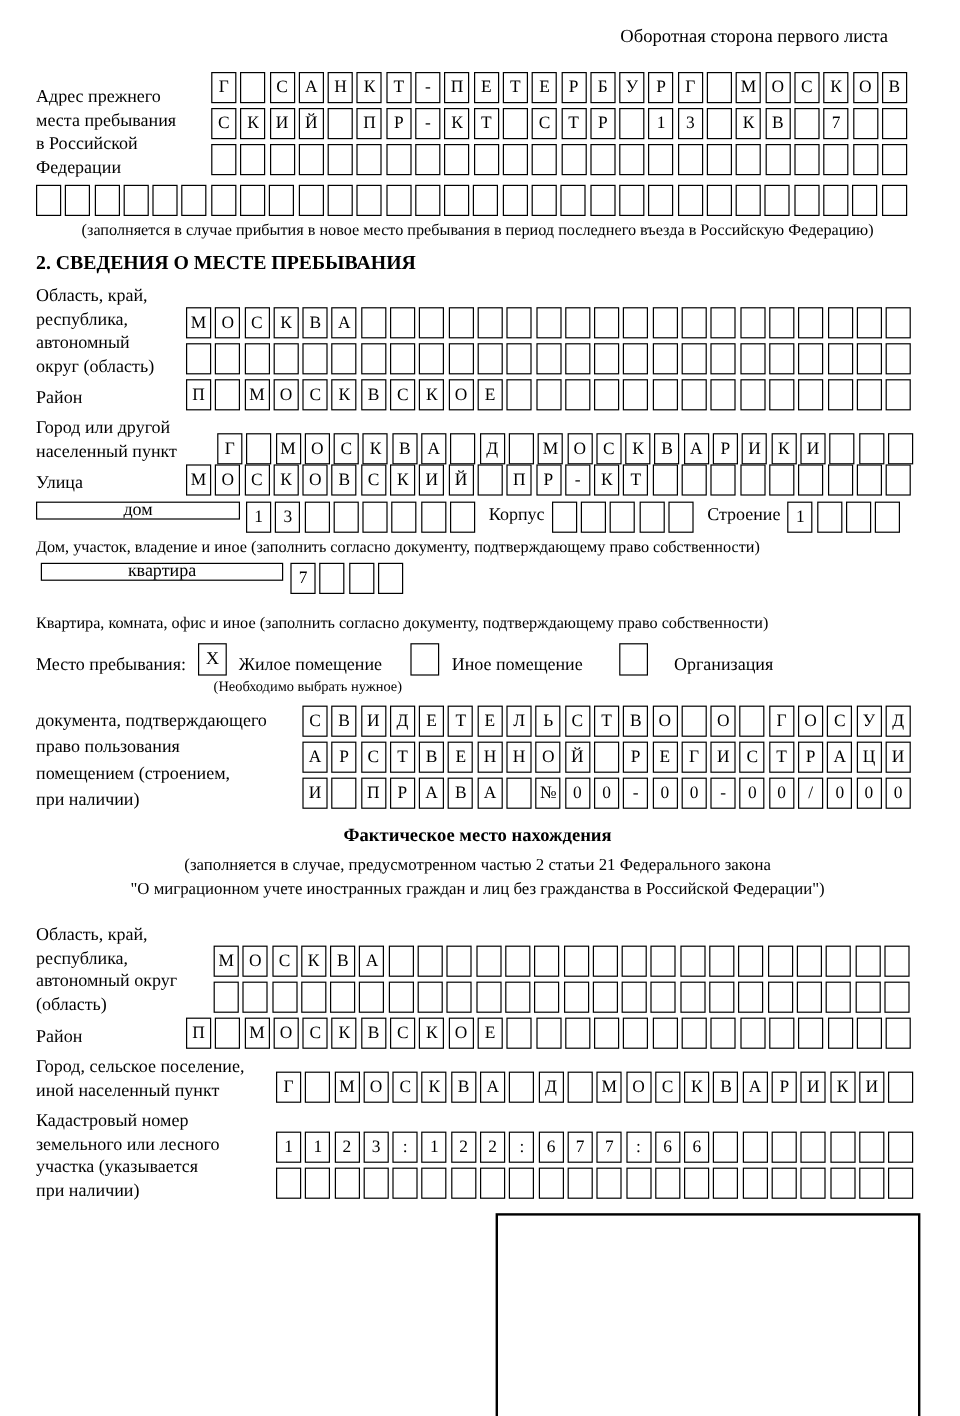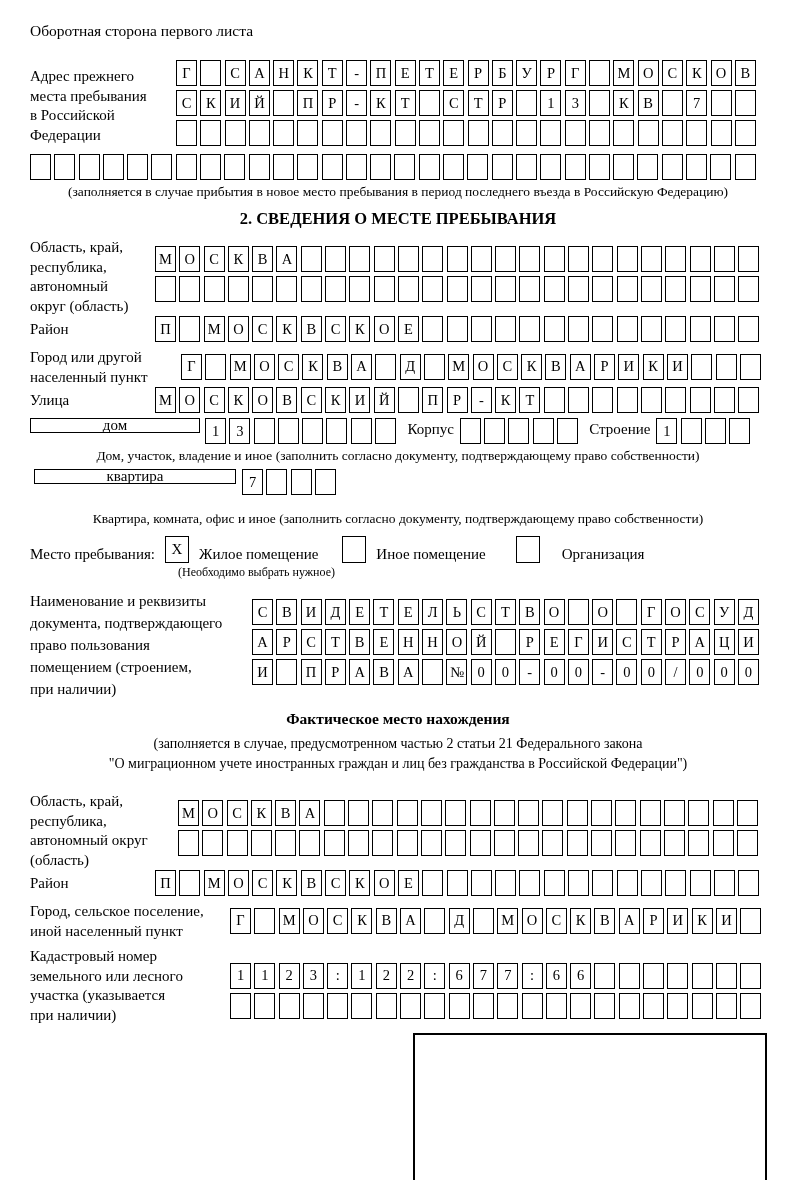--- a/index.html
+++ b/index.html
@@ -5,43 +5,43 @@
   * { margin:0; padding:0; box-sizing:border-box; }
   html,body { background:#ffffff; }
   .page {
     position:relative;
     width:800px; height:1180px;
     background:#fff; color:#000;
     font-family:"Liberation Serif", serif;
     padding:22px 34px 0 30px;
     overflow:hidden;
   }
-  .header-note { font-size:15.5px; padding-right:26px; }
+  .header-note { text-align:right; font-size:15.5px; padding-right:26px; }
 
   
   .crow { display:flex; }
   .cell {
     width:21px; height:26px;
     border:1.7px solid #000;
     margin-right:3.3px;
     display:inline-flex; align-items:center; justify-content:center;
     font-size:14.5px; line-height:1; flex:0 0 auto;
     background:#fff;
   }
   .rows .crow { margin-bottom:4px; }
 
-  .field { display:flex; align-items:center; }
+  .field { display:flex; align-items:flex-end; }
   .flabel { font-size:15px; line-height:19.5px; flex:0 0 auto; padding-top:2px; }
   .w146 { width:146px; } .w125 { width:125px; } .w150 { width:151px; }
   .w222 { width:222px; } .w148 { width:148px; } .w200 { width:200px; }
 
-  .caption { font-size:13.5px;text-align:center; }
+  .caption { font-size:13.5px; }
   .caption.center { text-align:center; }
 
-  .sec-title { text-align:center; font-weight:bold; font-size:16.5px; margin:9px 0 7px 0; }
+  .sec-title { text-align:left; font-weight:bold; font-size:16.5px; margin:9px 0 7px 0; }
   .fact-title { text-align:center; font-weight:bold; font-size:15.5px; margin:10px 0 6px 0; }
 
   .namedbox {
     border:1.7px solid #000; height:15px;
     display:flex; align-items:center; justify-content:center;
     font-size:15px;
   }
   .dom-row, .kv-row { display:flex; align-items:flex-start; margin-top:5px; }
   .inline-label { font-size:15px; padding:3px 6px 0 8px; white-space:nowrap; }
 
@@ -398,21 +398,20 @@
     <span>Жилое помещение</span>
     <span class="checkbox" style="margin-left:24px;"></span>
     <span>Иное помещение</span>
     <span class="checkbox" style="margin-left:30px; margin-right:22px;"></span>
     <span>Организация</span>
   </div>
   <div class="chk-hint">(Необходимо выбрать нужное)</div>
 
   <div class="field mt8">
     <div class="flabel w222" style="line-height:22px;">
-      <div>Наименование и реквизиты</div>
       <div>документа, подтверждающего</div>
       <div>право пользования</div>
       <div>помещением (строением,</div>
       <div>при наличии)</div>
     </div>
     <div class="rows">
       <div class="crow">
           <span class="cell">С</span>
           <span class="cell">В</span>
           <span class="cell">И</span>

